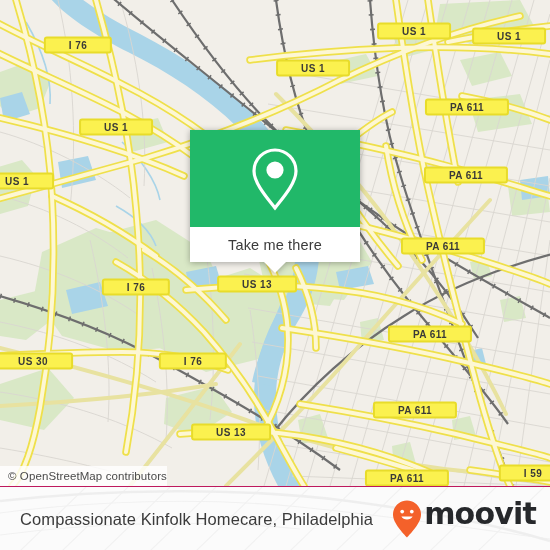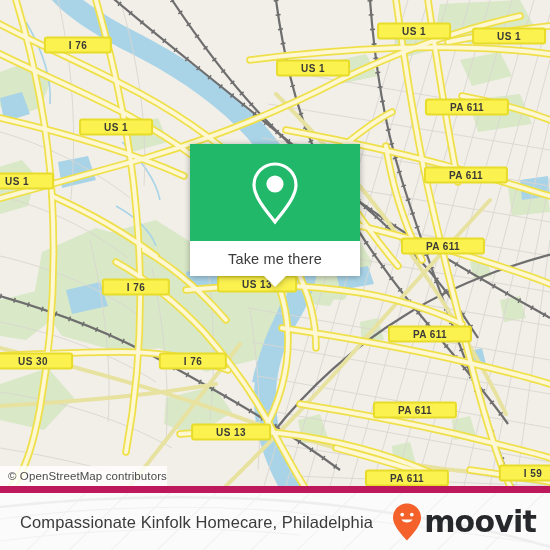--- a/index.html
+++ b/index.html
@@ -42,21 +42,21 @@
     white-space: nowrap;
     transform: translate(-50%, -50%);
     display: flex;
     align-items: center;
     justify-content: center;
   }
 
   
   #popup {
     position: absolute;
-    left: 190px; top: 144px;
+    left: 190px; top: 130px;
     width: 170px;
     filter: drop-shadow(0 1px 3px rgba(0,0,0,0.32));
   }
   #popup-head {
     background: #21b869;
     height: 97px;
     display: flex;
     align-items: center;
     justify-content: center;
   }
@@ -97,39 +97,39 @@
     color: #4a4a4a;
     letter-spacing: 0.1px;
   }
 
   
   #footer {
     position: absolute;
     left: 0; top: 486px;
     width: 550px; height: 64px;
     background: #fbfbfb;
-    border-top: 7px solid #be185d;
+    border-top: 1px solid #be185d;
     overflow: hidden;
   }
   #footer-bg { position: absolute; left:0; top:0; opacity: .55; }
   #footer-title {
     position: absolute;
     left: 20px; top: 50%;
     transform: translateY(-50%);
     font-size: 16.5px;
     color: #3b3b3b;
     letter-spacing: 0.1px;
     white-space: nowrap;
   }
   #brand {
     position: absolute;
     right: 14px; top: 50%;
     transform: translateY(-50%);
     display: flex;
-    align-items: center;
+    align-items: flex-start;
     gap: 1px;
   }
   #brand-word {
     font-size: 30px;
     font-weight: bold;
     color: #26282b;
     letter-spacing: -0.8px;
     line-height: 1;
     font-family: "DejaVu Sans", sans-serif;
   }

